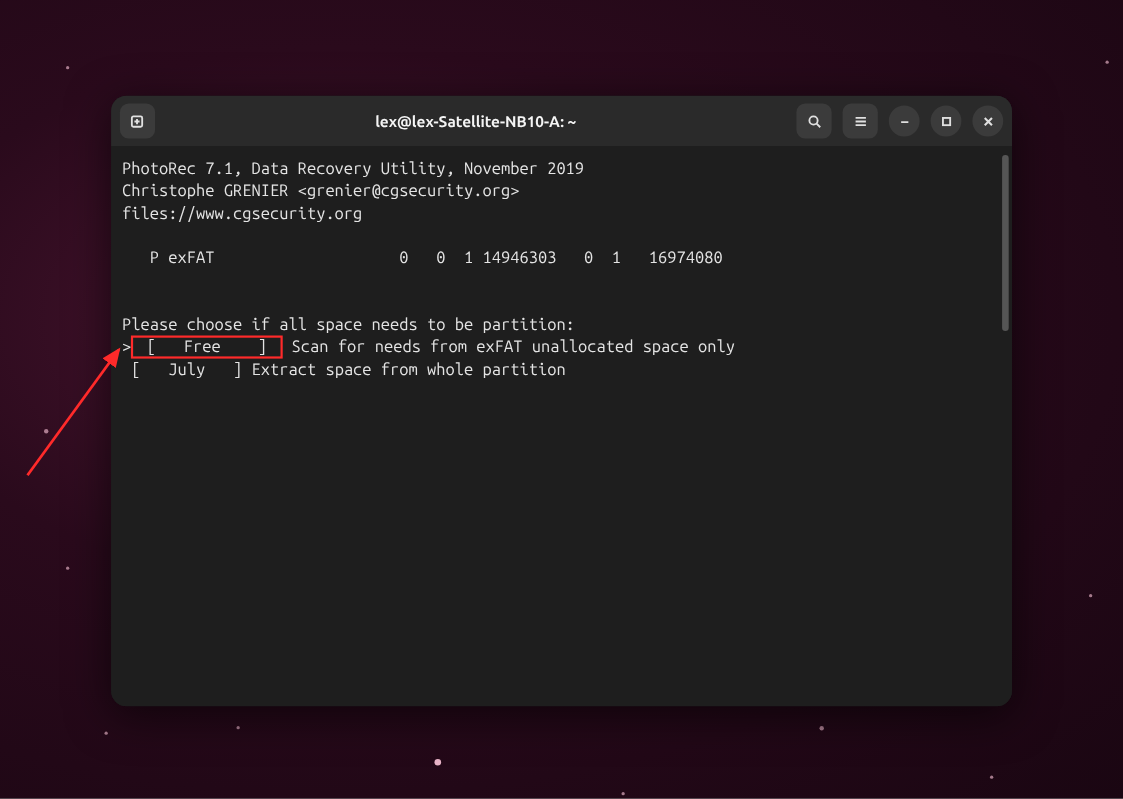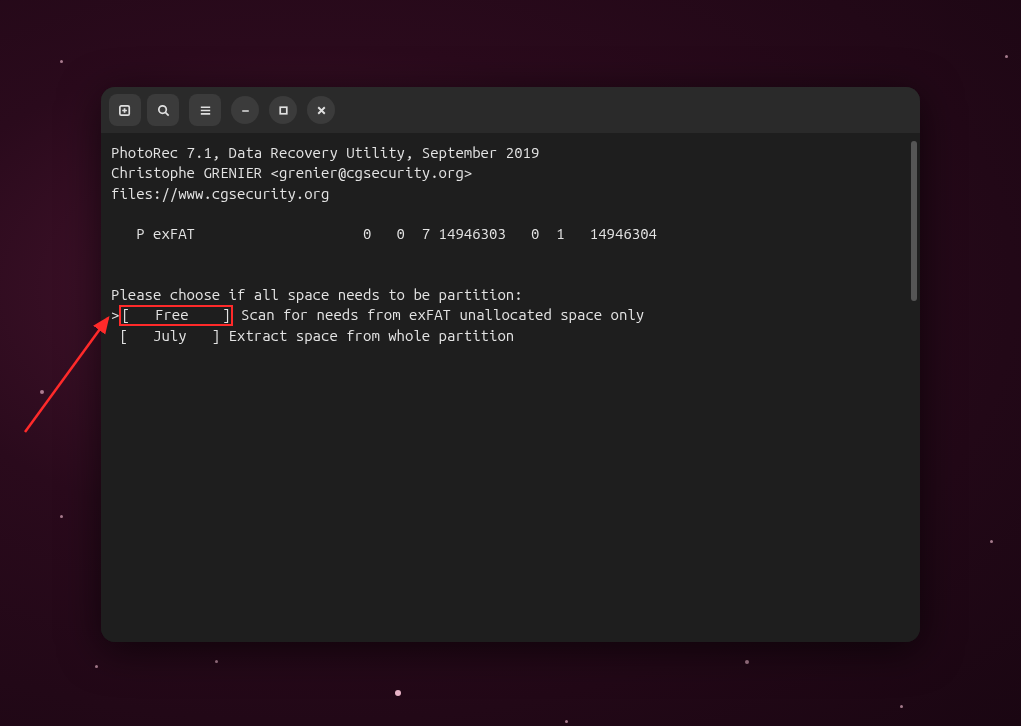--- a/index.html
+++ b/index.html
@@ -72,21 +72,21 @@
   .scrollbar {
     position:absolute; right:3px; top:8px; width:6px; height:160px;
     background:#555; border-radius:3px;
   }
 
   .menu-line { display:inline; }
   .highlight {
     border: 2px solid #ff2a2a;
     display: inline-block;
     line-height: 1.1;
-    padding: 0 0;
+    padding: 0 12px;
   }
 
   
   .arrow {
     position:absolute;
     top:314px; left:20px;
     width:95px; height:120px;
     pointer-events:none;
   }
   .arrow svg { width:100%; height:100%; overflow:visible; }
@@ -110,20 +110,21 @@
 <div class="window">
   <div class="titlebar">
     <div class="tb-left">
       <div class="tb-btn">
         <svg viewBox="0 0 16 16">
           <rect x="2" y="3" width="10" height="10" rx="1.5"></rect>
           <path d="M7 5.5v5M4.5 8h5"></path>
         </svg>
       </div>
     </div>
+    <div class="tb-center">lex@lex-Satellite-NB10-A: ~</div>
     <div class="tb-right">
       <div class="tb-btn">
         <svg viewBox="0 0 16 16">
           <circle cx="7" cy="7" r="4"></circle>
             <path d="M10 10l3.5 3.5"></path>
         </svg>
       </div>
       <div class="tb-btn">
         <svg viewBox="0 0 16 16">
           <path d="M3 4.5h10M3 8h10M3 11.5h10"></path>
@@ -140,25 +141,25 @@
         </svg>
       </div>
       <div class="tb-btn round close">
         <svg viewBox="0 0 16 16">
           <path d="M4.5 4.5l7 7M11.5 4.5l-7 7"></path>
         </svg>
       </div>
     </div>
   </div>
 
-  <div class="term-body"><span>PhotoRec 7.1, Data Recovery Utility, September 2019</span>
+  <div class="term-body"><span>PhotoRec 7.1, Data Recovery Utility, November 2019</span>
 <span>Christophe GRENIER &lt;grenier@cgsecurity.org&gt;</span>
 <span>files://www.cgsecurity.org</span>
 
-<span>   P exFAT                    0   0  7 14946303   0  1   14946304</span>
+<span>   P exFAT                    0   0  1 14946303   0  1   16974080</span>
 
 
 <span>Please choose if all space needs to be partition:</span>
 <span class="menu-line"><span>&gt;</span><span class="highlight">[   Free    ]</span><span> Scan for needs from exFAT unallocated space only</span></span>
 <span class="menu-line"><span> </span><span>[   July   ]</span><span> Extract space from whole partition</span></span>
     <div class="scrollbar"></div>
   </div>
 </div>
 
 <div class="arrow">

